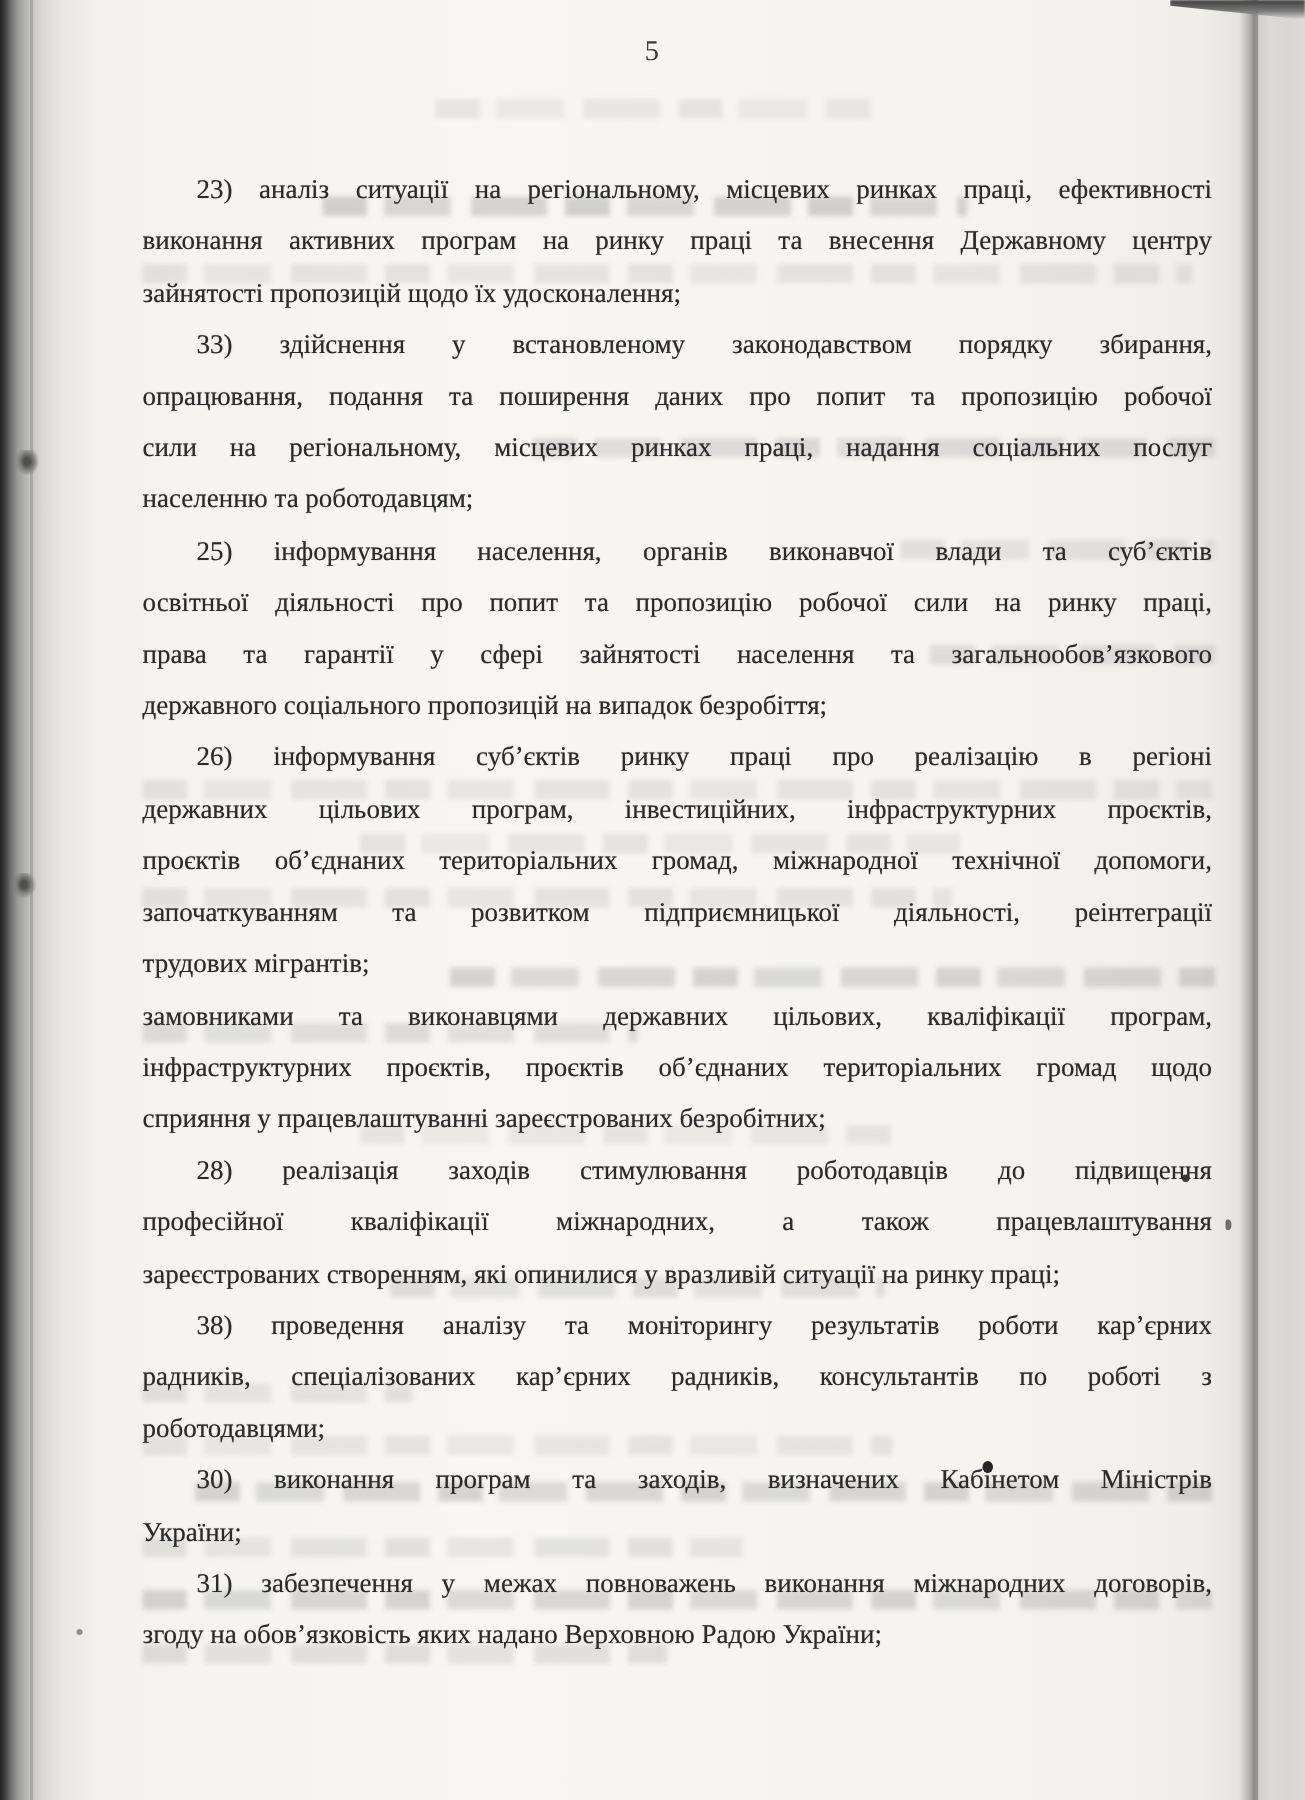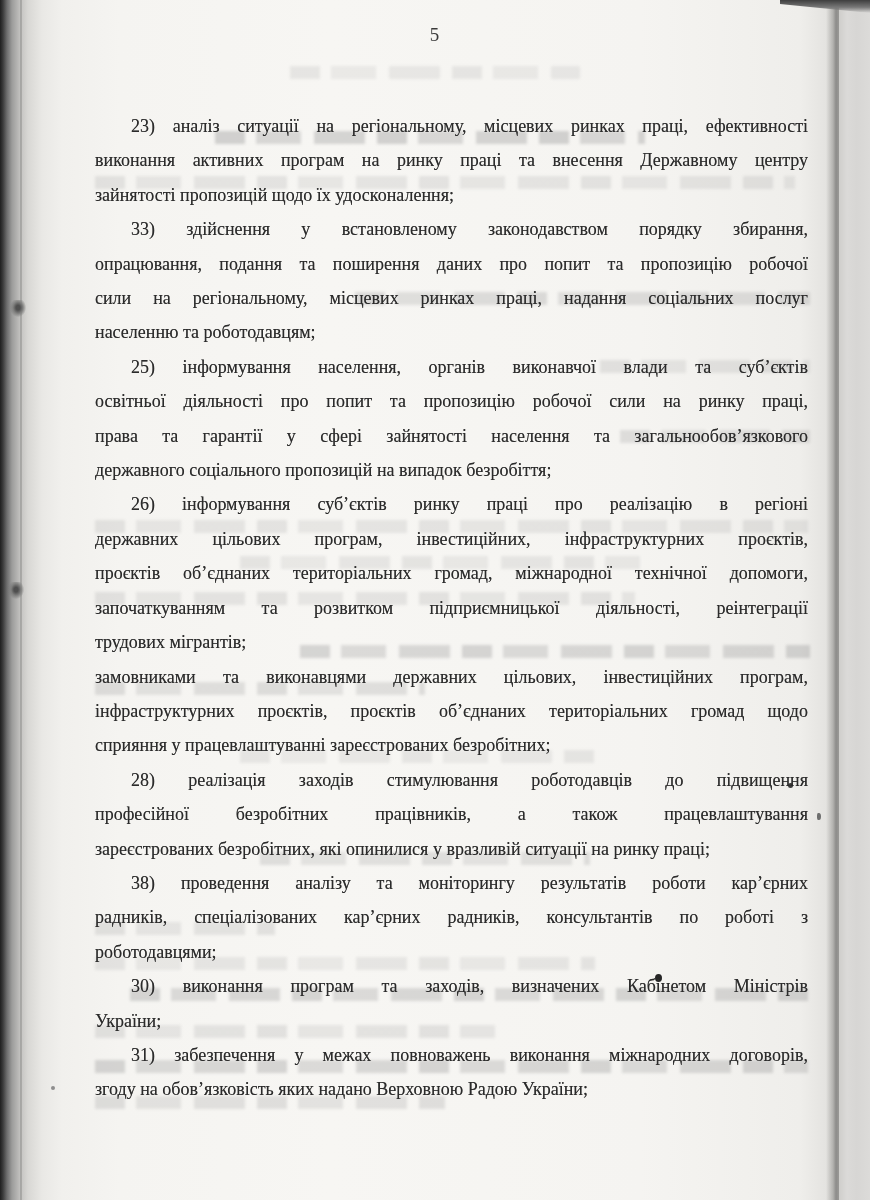--- a/index.html
+++ b/index.html
@@ -107,26 +107,26 @@
       <div class="line last">населенню та роботодавцям;</div>
       <div class="line first">25) інформування населення, органів виконавчої влади та суб’єктів</div>
       <div class="line">освітньої діяльності про попит та пропозицію робочої сили на ринку праці,</div>
       <div class="line">права та гарантії у сфері зайнятості населення та загальнообов’язкового</div>
       <div class="line last">державного соціального пропозицій на випадок безробіття;</div>
       <div class="line first">26) інформування суб’єктів ринку праці про реалізацію в регіоні</div>
       <div class="line">державних цільових програм, інвестиційних, інфраструктурних проєктів,</div>
       <div class="line">проєктів об’єднаних територіальних громад, міжнародної технічної допомоги,</div>
       <div class="line">започаткуванням та розвитком підприємницької діяльності, реінтеграції</div>
       <div class="line last">трудових мігрантів;</div>
-      <div class="line">замовниками та виконавцями державних цільових, інвестиційних програм,</div>
+      <div class="line">замовниками та виконавцями державних цільових, кваліфікації програм,</div>
       <div class="line">інфраструктурних проєктів, проєктів об’єднаних територіальних громад щодо</div>
       <div class="line last">сприяння у працевлаштуванні зареєстрованих безробітних;</div>
       <div class="line first">28) реалізація заходів стимулювання роботодавців до підвищення</div>
-      <div class="line">професійної безробітних працівників, а також працевлаштування</div>
-      <div class="line last">зареєстрованих безробітних, які опинилися у вразливій ситуації на ринку праці;</div>
+      <div class="line">професійної кваліфікації міжнародних, а також працевлаштування</div>
+      <div class="line last">зареєстрованих створенням, які опинилися у вразливій ситуації на ринку праці;</div>
       <div class="line first">38) проведення аналізу та моніторингу результатів роботи кар’єрних</div>
       <div class="line">радників, спеціалізованих кар’єрних радників, консультантів по роботі з</div>
       <div class="line last">роботодавцями;</div>
       <div class="line first">30) виконання програм та заходів, визначених Кабінетом Міністрів</div>
       <div class="line last">України;</div>
       <div class="line first">31) забезпечення у межах повноважень виконання міжнародних договорів,</div>
       <div class="line last">згоду на обов’язковість яких надано Верховною Радою України;</div>
     </div>
 </div>
 

